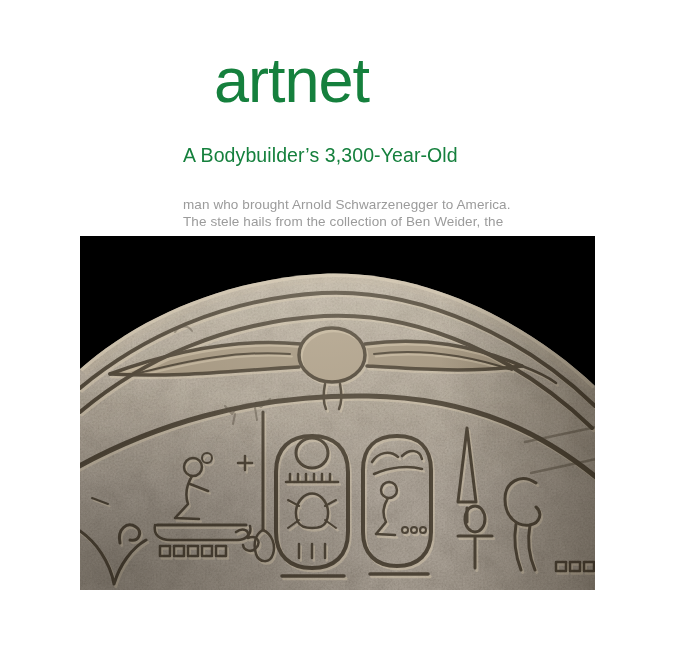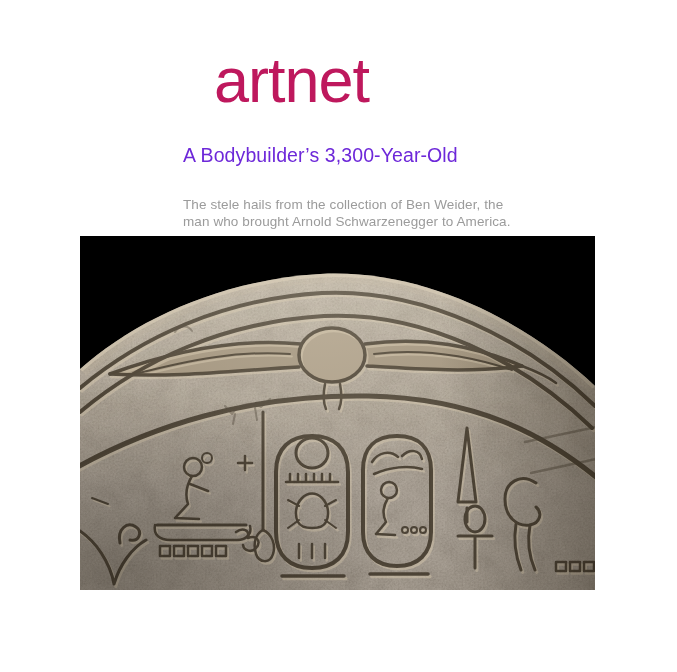--- a/index.html
+++ b/index.html
@@ -5,27 +5,27 @@
   html,body{margin:0;padding:0;}
   body{
     width:677px;height:672px;background:#ffffff;
     font-family:"Liberation Sans", sans-serif;
     position:relative;overflow:hidden;
     -webkit-font-smoothing:antialiased;
   }
   .logo{
     position:absolute;left:214px;top:44px;
     font-size:63px;line-height:1.15;font-weight:500;
-    letter-spacing:-1px;color:#be185d;
+    letter-spacing:-1px;color:#15803d;
     text-decoration:none;display:block;
   }
   .headline{
     position:absolute;left:183px;top:142px;margin:0;
     font-size:19.5px;line-height:26px;font-weight:400;
-    color:#6d28d9;letter-spacing:0.1px;
+    color:#15803d;letter-spacing:0.1px;
   }
   .headline .line{display:block;}
   .dek{
     position:absolute;left:183px;top:197px;margin:0;
     font-size:13.5px;line-height:16.5px;font-weight:400;
     color:#9b9b9b;letter-spacing:0.1px;
   }
   .dek .line{display:block;}
   .hero{
     position:absolute;left:80px;top:236px;margin:0;
@@ -36,22 +36,22 @@
 </head>
 <body>
 
 <a class="logo" href="#">artnet</a>
 
 <h1 class="headline">
   <span class="line">A Bodybuilder’s 3,300-Year-Old</span>
 </h1>
 
 <p class="dek">
+  <span class="line">man who brought Arnold Schwarzenegger to America.</span>
   <span class="line">The stele hails from the collection of Ben Weider, the</span>
-  <span class="line">man who brought Arnold Schwarzenegger to America.</span>
 </p>
 
 <figure class="hero">
   <svg width="515" height="354" viewBox="0 0 515 354" xmlns="http://www.w3.org/2000/svg" role="img">
     <defs>
       <clipPath id="stoneClip">
         <path d="M0,133 C55,84 140,44 240,38 C348,32 452,90 515,150 L515,354 L0,354 Z"></path>
       </clipPath>
       <linearGradient id="stoneBase" x1="0" y1="0" x2="0" y2="1">
         <stop offset="0" stop-color="#b6a892"></stop>

